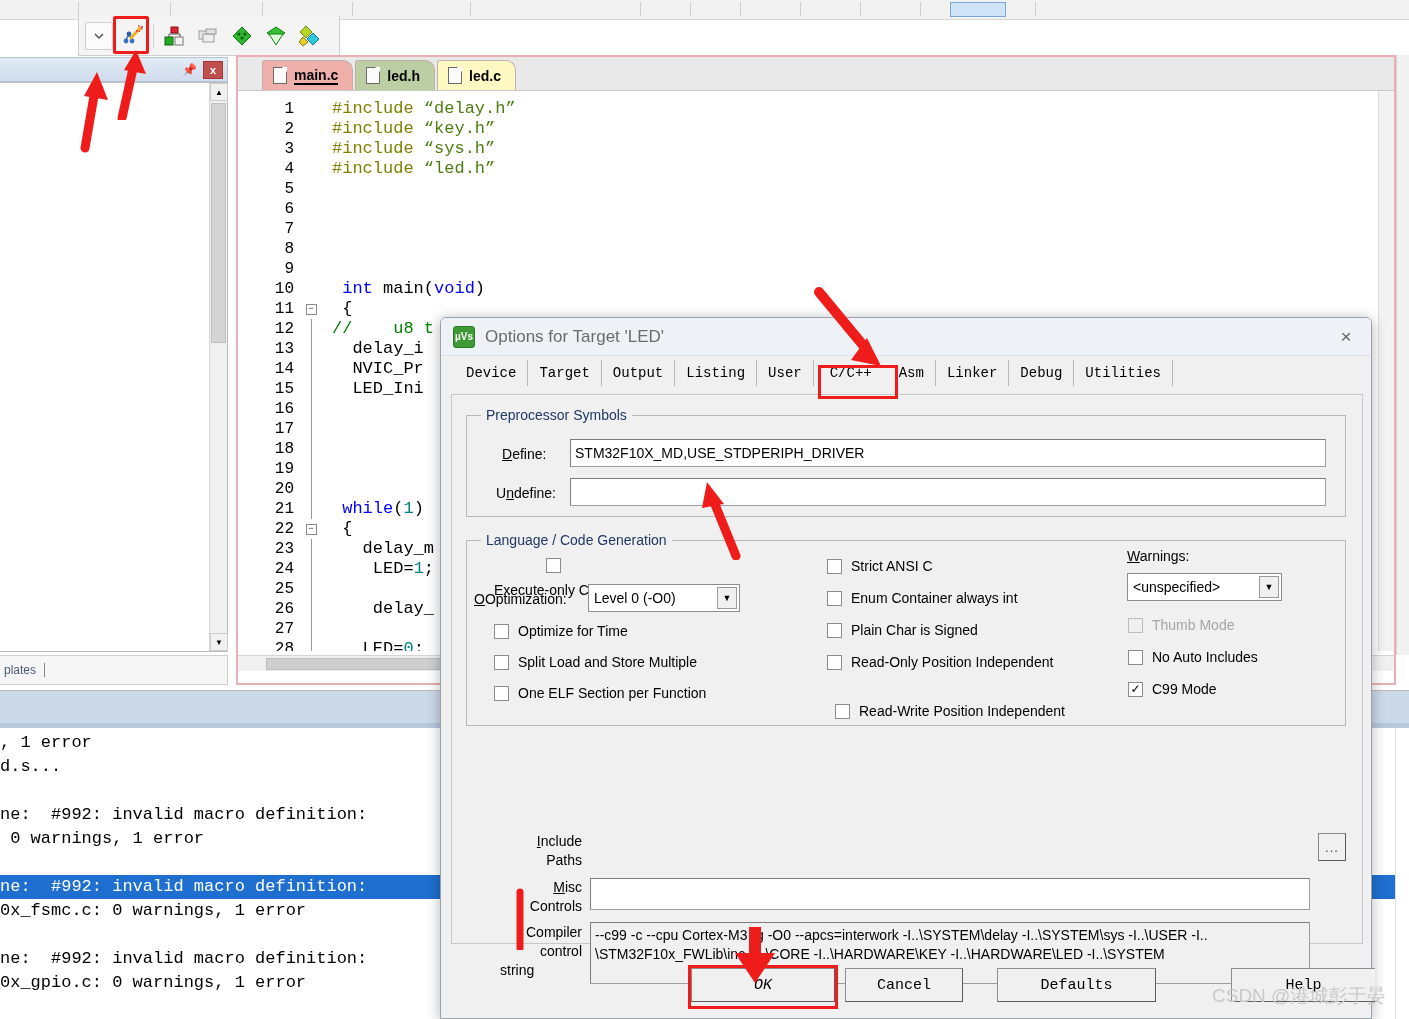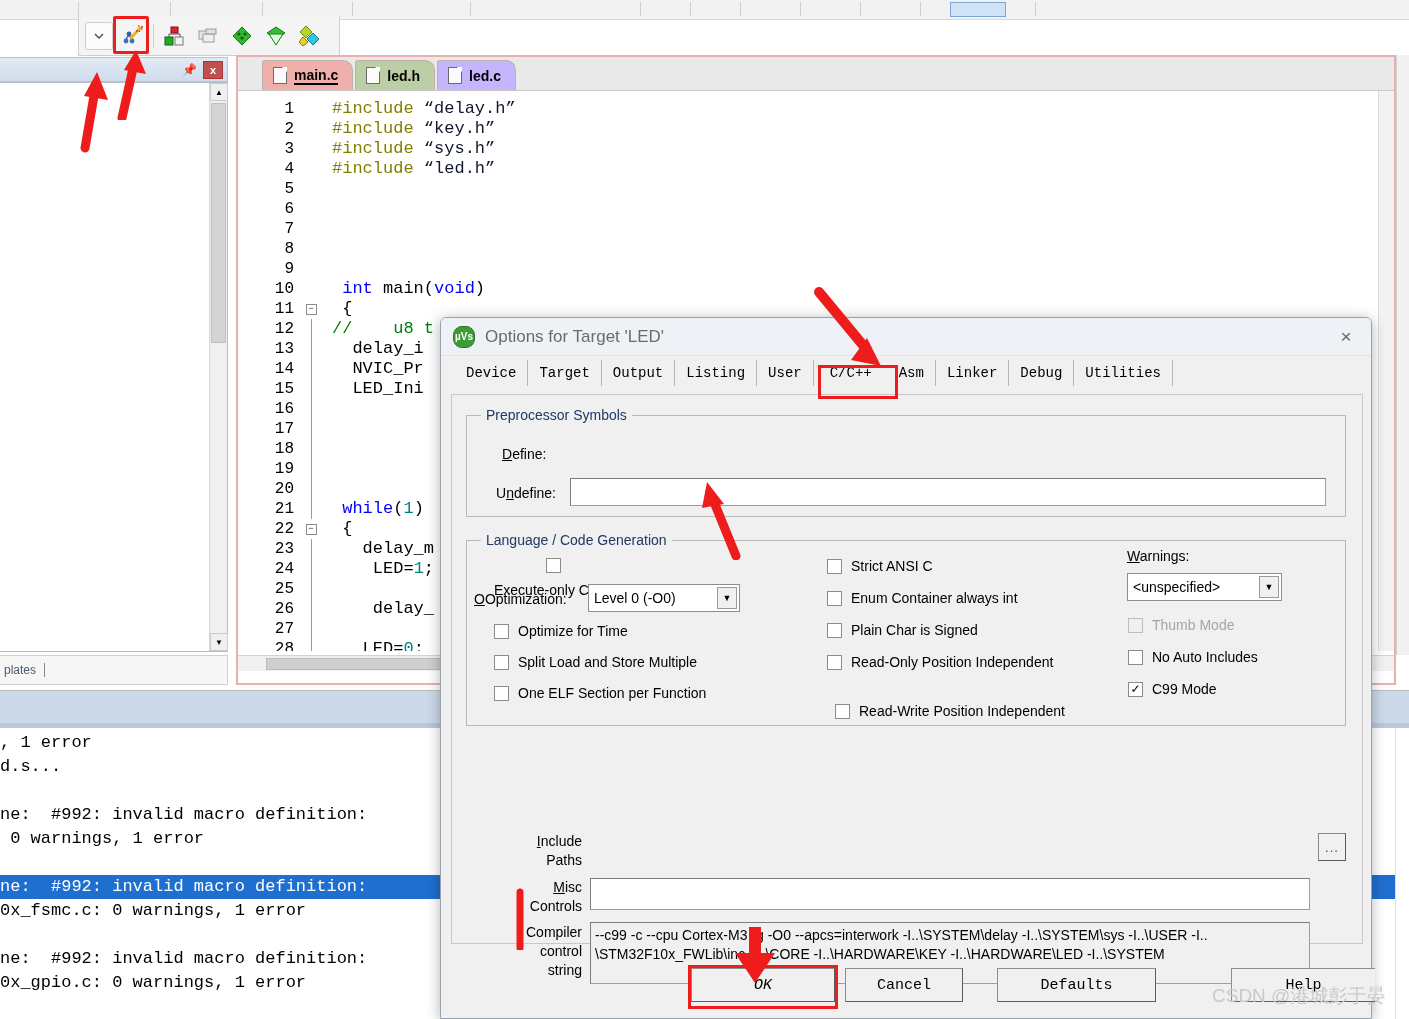--- a/index.html
+++ b/index.html
@@ -122,21 +122,21 @@
   .fold {
     width:22px; display:flex; align-items:center; justify-content:center;
   }
   .foldbox {
     width:11px; height:11px; border:1px solid #8a8a8a; background:#fff;
     font-size:9px; line-height:9px; text-align:center; color:#333;
   }
   .foldline { width:1px; height:20px; background:#9a9a9a; margin:0 auto; }
   .code-txt { padding-left:10px; }
   .k-pre { color:#808000; }
-  .k-str { color:#0f172a; }
+  .k-str { color:#4d7c0f; }
   .k-kw  { color:#0000ff; }
   .k-num { color:#008080; }
   .k-com { color:#008000; }
   .k-id  { color:#000; }
 
   .ed-hscroll {
     position:absolute; left:238px; top:655px; width:1156px; height:16px;
     background:#f0f0f0; border-top:1px solid #d4d4d4;
   }
   .ed-hthumb { position:absolute; left:28px; top:2px; width:200px; height:12px; background:#cfcfcf; border:1px solid #bdbdbd; }
@@ -173,21 +173,21 @@
     box-shadow:0 2px 14px rgba(0,0,0,.30);
     z-index:20;
   }
   .dlg-title {
     height:38px; background:#eef2f7; border-bottom:1px solid #dfe4ea;
     border-radius:5px 5px 0 0;
     display:flex; align-items:center; padding:0 8px 0 12px;
   }
   .dlg-icon {
     width:22px; height:22px; background:#3d9b35; border:1px solid #2c7a26;
-    border-radius:9px; color:#fff; font-size:10px; font-weight:bold;
+    border-radius:3px; color:#fff; font-size:10px; font-weight:bold;
     display:flex; align-items:center; justify-content:center; margin-right:10px;
     font-family:"Liberation Sans",sans-serif; line-height:1;
   }
   .dlg-title-txt { font-size:17px; color:#6b6b6b; flex:1; }
   .dlg-x { width:34px; height:28px; display:flex; align-items:center; justify-content:center; color:#666; font-size:19px; }
 
   .dlg-tabs {
     height:30px; display:flex; align-items:flex-end; padding-left:14px; gap:0;
     background:#f0f0f0; position:relative;
   }
@@ -373,21 +373,21 @@
   <div class="editor-frame"></div>
   <div class="tabstrip" id="tabstrip">
       <div class="ftab active" style="background: rgb(239, 176, 172);">
         <span class="doc"></span>
         <span class="lbl">main.c</span>
       </div>
       <div class="ftab" style="background: rgb(188, 207, 164);">
         <span class="doc"></span>
         <span class="lbl">led.h</span>
       </div>
-      <div class="ftab" style="background: #c4b5fd;">
+      <div class="ftab" style="background: #fef9c3;">
         <span class="doc"></span>
         <span class="lbl">led.c</span>
       </div>
     </div>
 
   <div class="code-area">
     <div class="gutter"></div>
     <div class="code-lines" id="code-lines">
         <div class="cl"><span class="ln">1</span><span class="fold"></span><span class="code-txt"><span class="k-pre">#include </span><span class="k-str">“delay.h”</span></span></div>
         <div class="cl"><span class="ln">2</span><span class="fold"></span><span class="code-txt"><span class="k-pre">#include </span><span class="k-str">“key.h”</span></span></div>
@@ -468,20 +468,21 @@
   <div class="tab-highlight"></div>
 
   <div class="dlg-body">
 
     <div class="group" style="left:14px; top:20px; width:880px; height:102px;">
       <span class="legend">Preprocessor Symbols</span>
     </div>
     <div class="lbl" style="position:absolute; left:50px; top:51px;">
       <u>D</u><span>efine:</span>
     </div>
+    <div class="field" style="position:absolute; left:118px; top:44px; width:756px; height:28px;">STM32F10X_MD,USE_STDPERIPH_DRIVER</div>
     <div class="lbl" style="position:absolute; left:44px; top:90px;">
       U<u>n</u><span>define:</span>
     </div>
     <div class="field" style="position:absolute; left:118px; top:83px; width:756px; height:28px;"></div>
 
     <div class="group" style="left:14px; top:145px; width:880px; height:186px;">
       <span class="legend">Language / Code Generation</span>
     </div>
 
     <div class="cbrow" style="left:42px; top:163px;flex-direction:column;">
@@ -556,21 +557,21 @@
     <div class="dots-btn" style="left:866px; top:438px;">...</div>
 
     <div class="lbl" style="position:absolute; left:74px; top:484px; text-align:right; width:56px;">
       <u>M</u><span>isc</span>
     </div>
     <div class="lbl" style="position:absolute; left:62px; top:503px; text-align:right; width:68px;">Controls</div>
     <div class="field" style="position:absolute; left:138px; top:483px; width:720px; height:32px;"></div>
 
     <div class="lbl" style="position:absolute; left:48px; top:529px; text-align:right; width:82px;">Compiler</div>
     <div class="lbl" style="position:absolute; left:48px; top:548px; text-align:right; width:82px;">control</div>
-    <div class="lbl" style="position:absolute; left:48px; top:567px; text-align:right; width:82px;">string</div>
+    <div class="lbl" style="position:absolute; left:48px; top:567px; width:82px;">string</div>
     <div class="field multi ro" style="position:absolute; left:138px; top:527px; width:720px; height:62px;">
       <div>--c99 -c --cpu Cortex-M3 -g -O0 --apcs=interwork -I..\SYSTEM\delay -I..\SYSTEM\sys -I..\USER -I..</div>
       <div>\STM32F10x_FWLib\inc -I..\CORE -I..\HARDWARE\KEY -I..\HARDWARE\LED -I..\SYSTEM</div>
     </div>
   </div>
 
   <div class="btn" style="left:250px; top:650px; width:144px;font-style:italic;">OK</div>
   <div class="btn" style="left:404px; top:650px; width:118px;">Cancel</div>
   <div class="btn" style="left:556px; top:650px; width:159px;">Defaults</div>
   <div class="btn" style="left:790px; top:650px; width:144px; border-right:none;">Help</div>

